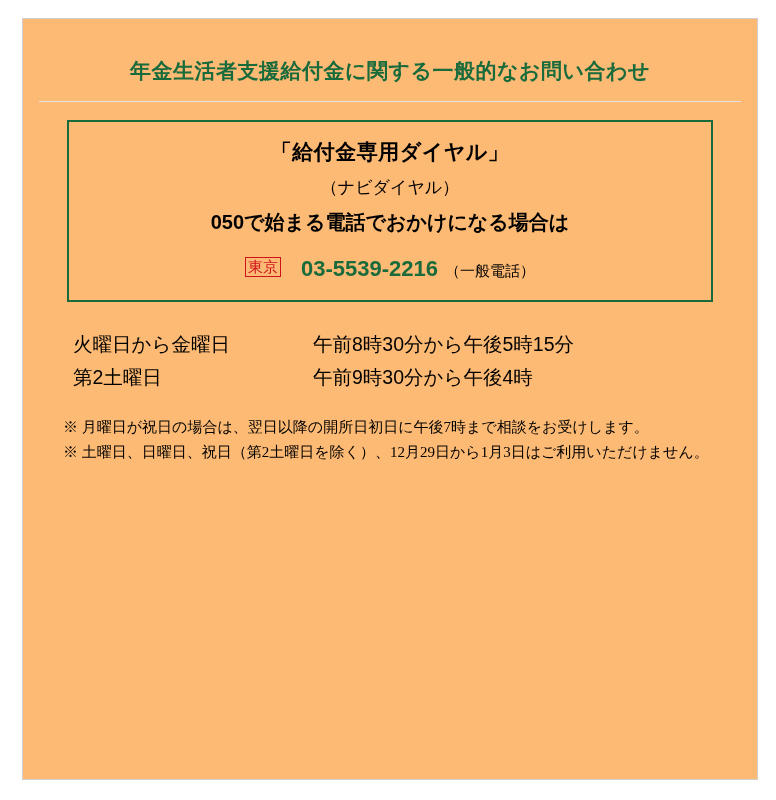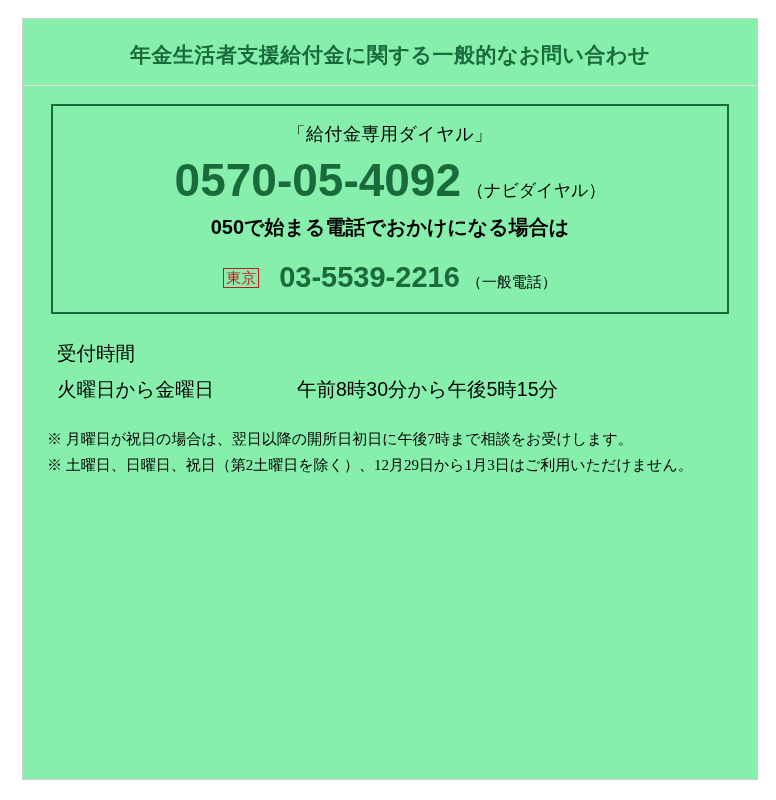--- a/index.html
+++ b/index.html
@@ -19,22 +19,22 @@
     width: 776px;
     height: 800px;
     box-sizing: border-box;
     padding: 18px 22px 10px 22px;
   }
   .outer-box {
     border: 1px solid #cfcfcf;
     box-sizing: border-box;
     width: 736px;
     min-height: 762px;
-    padding: 0;
-    background: #86efac;
+    padding: 16px;
+    background: #fdba74;
   }
 
   
   .header {
     text-align: center;
     padding: 22px 10px 16px 10px;
     border-bottom: 1px solid #e2e2e2;
   }
   .header-title {
     color: #1a6b3c;
@@ -45,22 +45,22 @@
 
   
   .phone-box {
     margin: 18px 28px 8px 28px;
     border: 2px solid #1a6b3c;
     box-sizing: border-box;
     padding: 16px 10px 18px 10px;
     text-align: center;
   }
   .dial-label {
-    font-size: 18px;
-    font-weight: normal;
+    font-size: 21px;
+    font-weight: bold;
     color: #000;
     margin-bottom: 10px;
     letter-spacing: 0.5px;
   }
   .navi-line {
     display: flex;
     align-items: baseline;
     justify-content: center;
     gap: 6px;
     margin-bottom: 10px;
@@ -95,21 +95,21 @@
     font-size: 15px;
     padding: 1px 2px 2px 2px;
     line-height: 1;
     position: relative;
     top: -4px;
     margin-right: 18px;
   }
   .tokyo-number {
     color: #1a6b3c;
     font-weight: bold;
-    font-size: 29px;
+    font-size: 22px;
     letter-spacing: 0px;
   }
   .tokyo-suffix {
     font-size: 15px;
     color: #000;
     margin-left: 5px;
   }
 
   
   .notes {
@@ -163,42 +163,44 @@
   <div class="outer-box">
 
     <div class="header">
       <div class="header-title">年金生活者支援給付金に関する一般的なお問い合わせ</div>
     </div>
 
     <div class="phone-box">
       <div class="dial-label">「給付金専用ダイヤル」</div>
 
       <div class="navi-line">
-        <span class="navi-number">0570-05-4092</span>
         <span class="navi-suffix">（ナビダイヤル）</span>
       </div>
 
       <div class="sub-note">050で始まる電話でおかけになる場合は</div>
 
       <div class="tokyo-line">
         <span class="tokyo-tag">東京</span>
         <span class="tokyo-number">03-5539-2216</span>
         <span class="tokyo-suffix">（一般電話）</span>
       </div>
     </div>
 
 
     <div class="hours">
-      <div class="hours-title">受付時間</div>
       <table class="hours-table">
         <tbody>
           <tr>
             <td class="day">火曜日から金曜日</td>
             <td class="time">午前8時30分から午後5時15分</td>
           </tr>
+          <tr>
+            <td class="day">第2土曜日</td>
+            <td class="time">午前9時30分から午後4時</td>
+          </tr>
         </tbody>
       </table>
     </div>
 
     <div class="footnotes">
       <p>※ 月曜日が祝日の場合は、翌日以降の開所日初日に午後7時まで相談をお受けします。</p>
       <p>※ 土曜日、日曜日、祝日（第2土曜日を除く）、12月29日から1月3日はご利用いただけません。</p>
     </div>
 
   </div>

